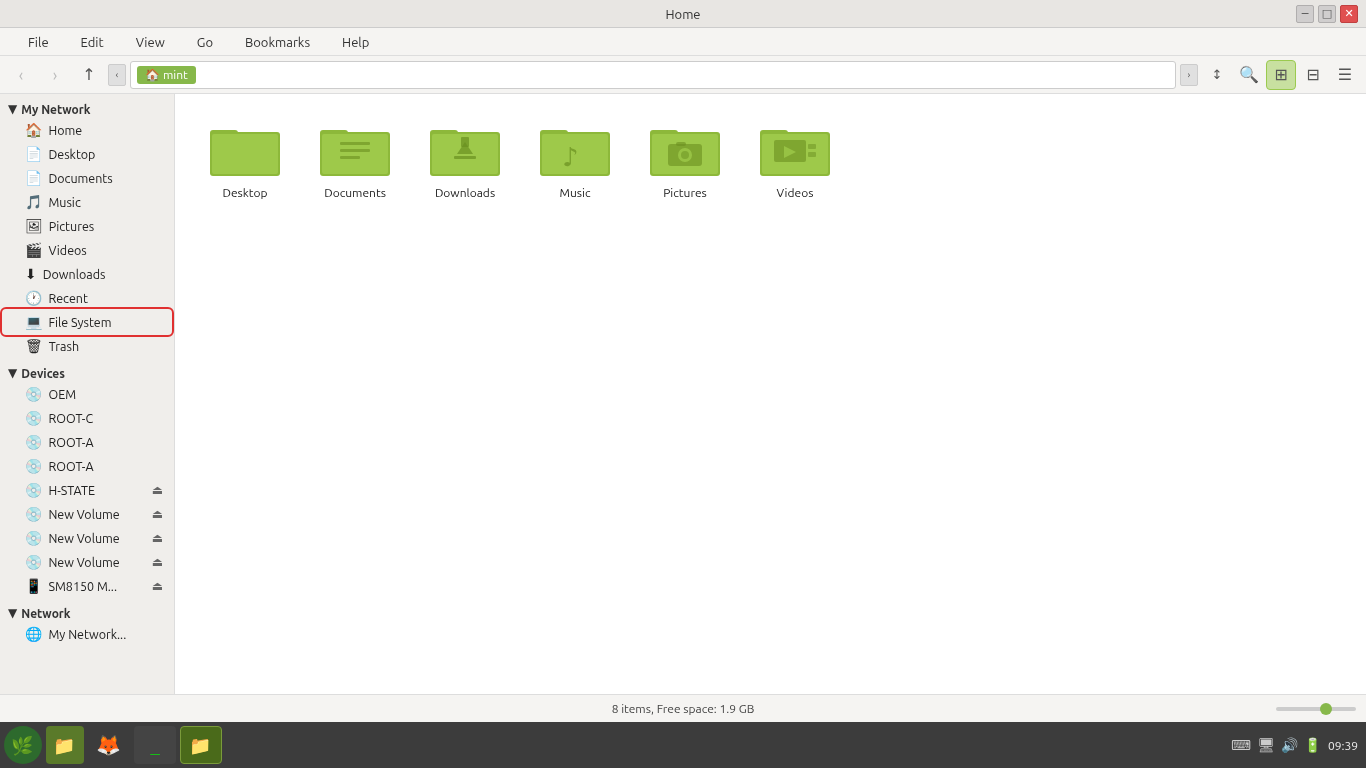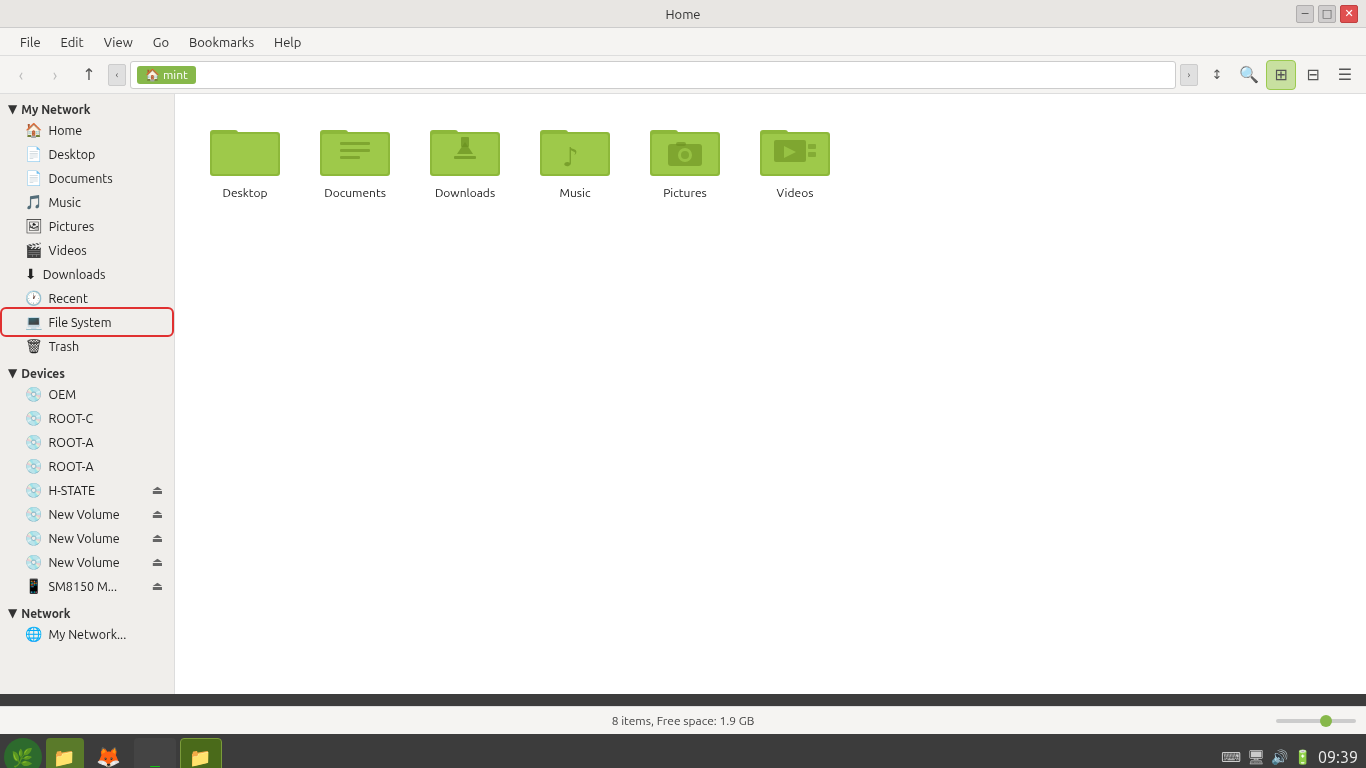--- a/index.html
+++ b/index.html
@@ -29,22 +29,22 @@
       cursor: pointer; font-size: 11px; color: #555;
       background: #d0cece; border: 1px solid #b0aeae; border-radius: 2px;
     }
 
     
     .menubar {
       height: 28px;
       background: #f5f4f2;
       display: flex;
       align-items: center;
-      padding: 0 12px;
-      gap: 4px;
+      padding: 0 20px;
+      gap: 16px;
       border-bottom: 1px solid #ddd;
     }
     .menu-item {
       padding: 3px 8px;
       cursor: pointer;
       border-radius: 3px;
       color: #333;
       font-size: 13px;
     }
 
@@ -173,21 +173,20 @@
     .statusbar {
       height: 28px;
       background: #f5f4f2;
       border-top: 1px solid #ddd;
       display: flex;
       align-items: center;
       justify-content: center;
       font-size: 12px;
       color: #444;
       position: relative;
-      margin-top: 12px;
     }
     .statusbar-zoom {
       position: absolute;
       right: 10px;
       display: flex;
       align-items: center;
       gap: 4px;
     }
     .zoom-slider {
       width: 80px;
@@ -223,21 +222,21 @@
     }
     .taskbar-spacer { flex: 1; }
     .taskbar-right {
       display: flex;
       align-items: center;
       gap: 6px;
       color: #ddd;
       font-size: 12px;
       padding-right: 4px;
     }
-    .taskbar-clock { color: #eee; font-size: 16px; text-align: center; }
+    .taskbar-clock { color: #eee; font-size: 12px; text-align: center; }
 
     
     .folder-svg { width: 70px; height: 58px; }
 
     
     .fs-box {
       outline: 2px solid #e03030;
       outline-offset: 1px;
       border-radius: 3px;
     }

